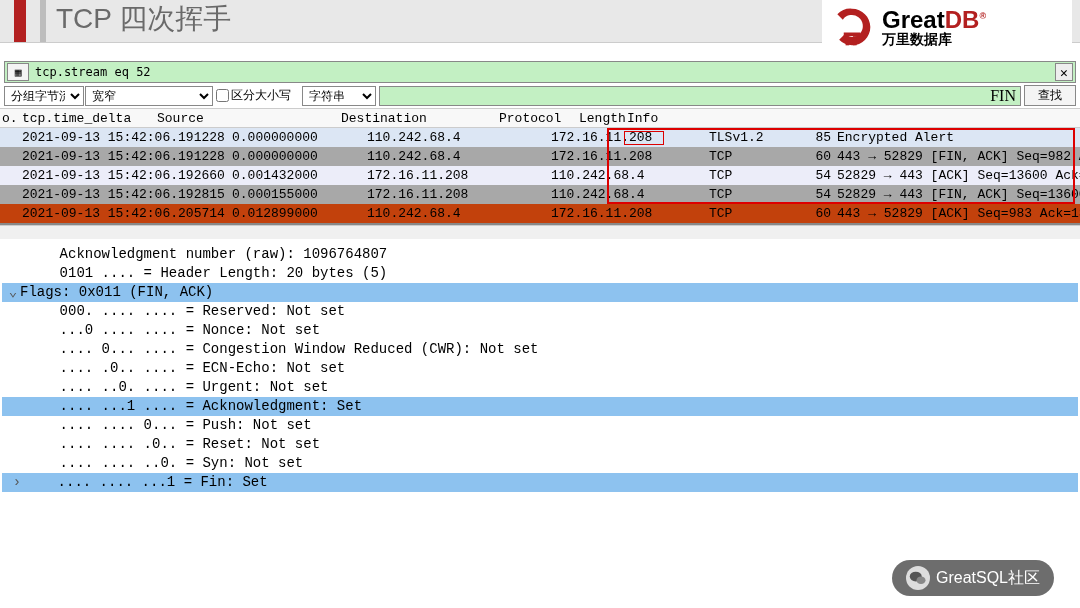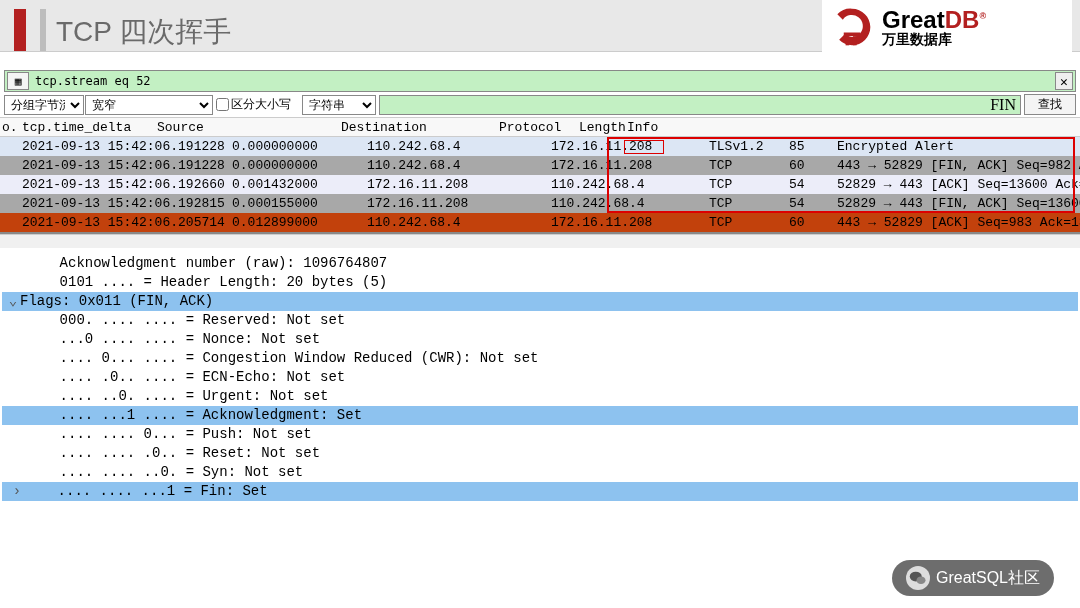--- a/index.html
+++ b/index.html
@@ -1,17 +1,17 @@
 <!DOCTYPE html>
 <html><head>
 <meta charset="utf-8">
 <style>
   *{box-sizing:border-box;margin:0;padding:0;}
   html,body{width:1080px;height:608px;overflow:hidden;background:#fff;font-family:"SimSun","Microsoft YaHei",monospace;font-size:13px;color:#000;}
-  .titlebar{height:52px;background:#e8e8e8;border-bottom:1px solid #ccc;display:flex;align-items:flex-end;position:relative;}
+  .titlebar{height:43px;background:#e8e8e8;border-bottom:1px solid #ccc;display:flex;align-items:flex-start;position:relative;}
   .title-accent{width:12px;height:42px;background:#b32020;margin-left:14px;margin-right:14px;}
   .title-gray{width:6px;height:42px;background:#bdbdbd;margin-right:10px;}
   .title-text{font-size:28px;color:#6a6a6a;font-family:"Microsoft YaHei",sans-serif;}
   .logo{position:absolute;right:8px;top:-4px;width:250px;height:62px;background:#fff;display:flex;align-items:center;gap:8px;padding:4px 8px;}
   .logo-icon{width:44px;height:44px;}
   .logo-text{display:flex;flex-direction:column;line-height:1.05;}
   .logo-big{font-size:24px;font-weight:700;font-family:Arial,sans-serif;}
   .logo-big .db{color:#b32020;}
   .logo-small{font-size:14px;font-weight:700;font-family:"Microsoft YaHei",sans-serif;}
   .gap{height:16px;background:#fff;}
@@ -30,21 +30,21 @@
   .tool-find{width:52px;height:21px;border:1px solid #888;background:#f4f4f4;font-size:12px;margin-left:2px;}
   .pkt-wrap{position:relative;border-bottom:2px solid #888;}
   .pkt-hdr,.pkt-row{display:flex;font-family:"Consolas","Courier New",monospace;font-size:13px;height:19px;align-items:center;white-space:pre;}
   .pkt-hdr{background:#f8f8f8;border-bottom:1px solid #ccc;}
   .c-no{width:22px;padding-left:2px;}
   .c-time{width:210px;}
   .c-delta{width:135px;}
   .c-src{width:184px;}
   .c-dst{width:158px;}
   .c-proto{width:80px;}
-  .c-len{width:48px;padding-right:6px;}
+  .c-len{width:48px;text-align:right;padding-right:6px;}
   .c-info{flex:1;overflow:hidden;}
   .pkt-row.r0{background:#dce6f4;}
   .pkt-row.r1{background:#a8a8a8;}
   .pkt-row.r2{background:#ecedf9;}
   .pkt-row.r3{background:#a8a8a8;}
   .pkt-row.r4{background:#c2410c;}
   .pkt-row .c-proto{background:inherit;}
   .red-box{position:absolute;border:2px solid #d00;top:19px;left:607px;width:468px;height:76px;pointer-events:none;}
   .red-box-inner{position:absolute;border:1px solid #d00;top:22px;left:624px;width:40px;height:14px;pointer-events:none;}
   .scroll-spacer{height:14px;background:#f0f0f0;border-top:1px solid #ccc;}

